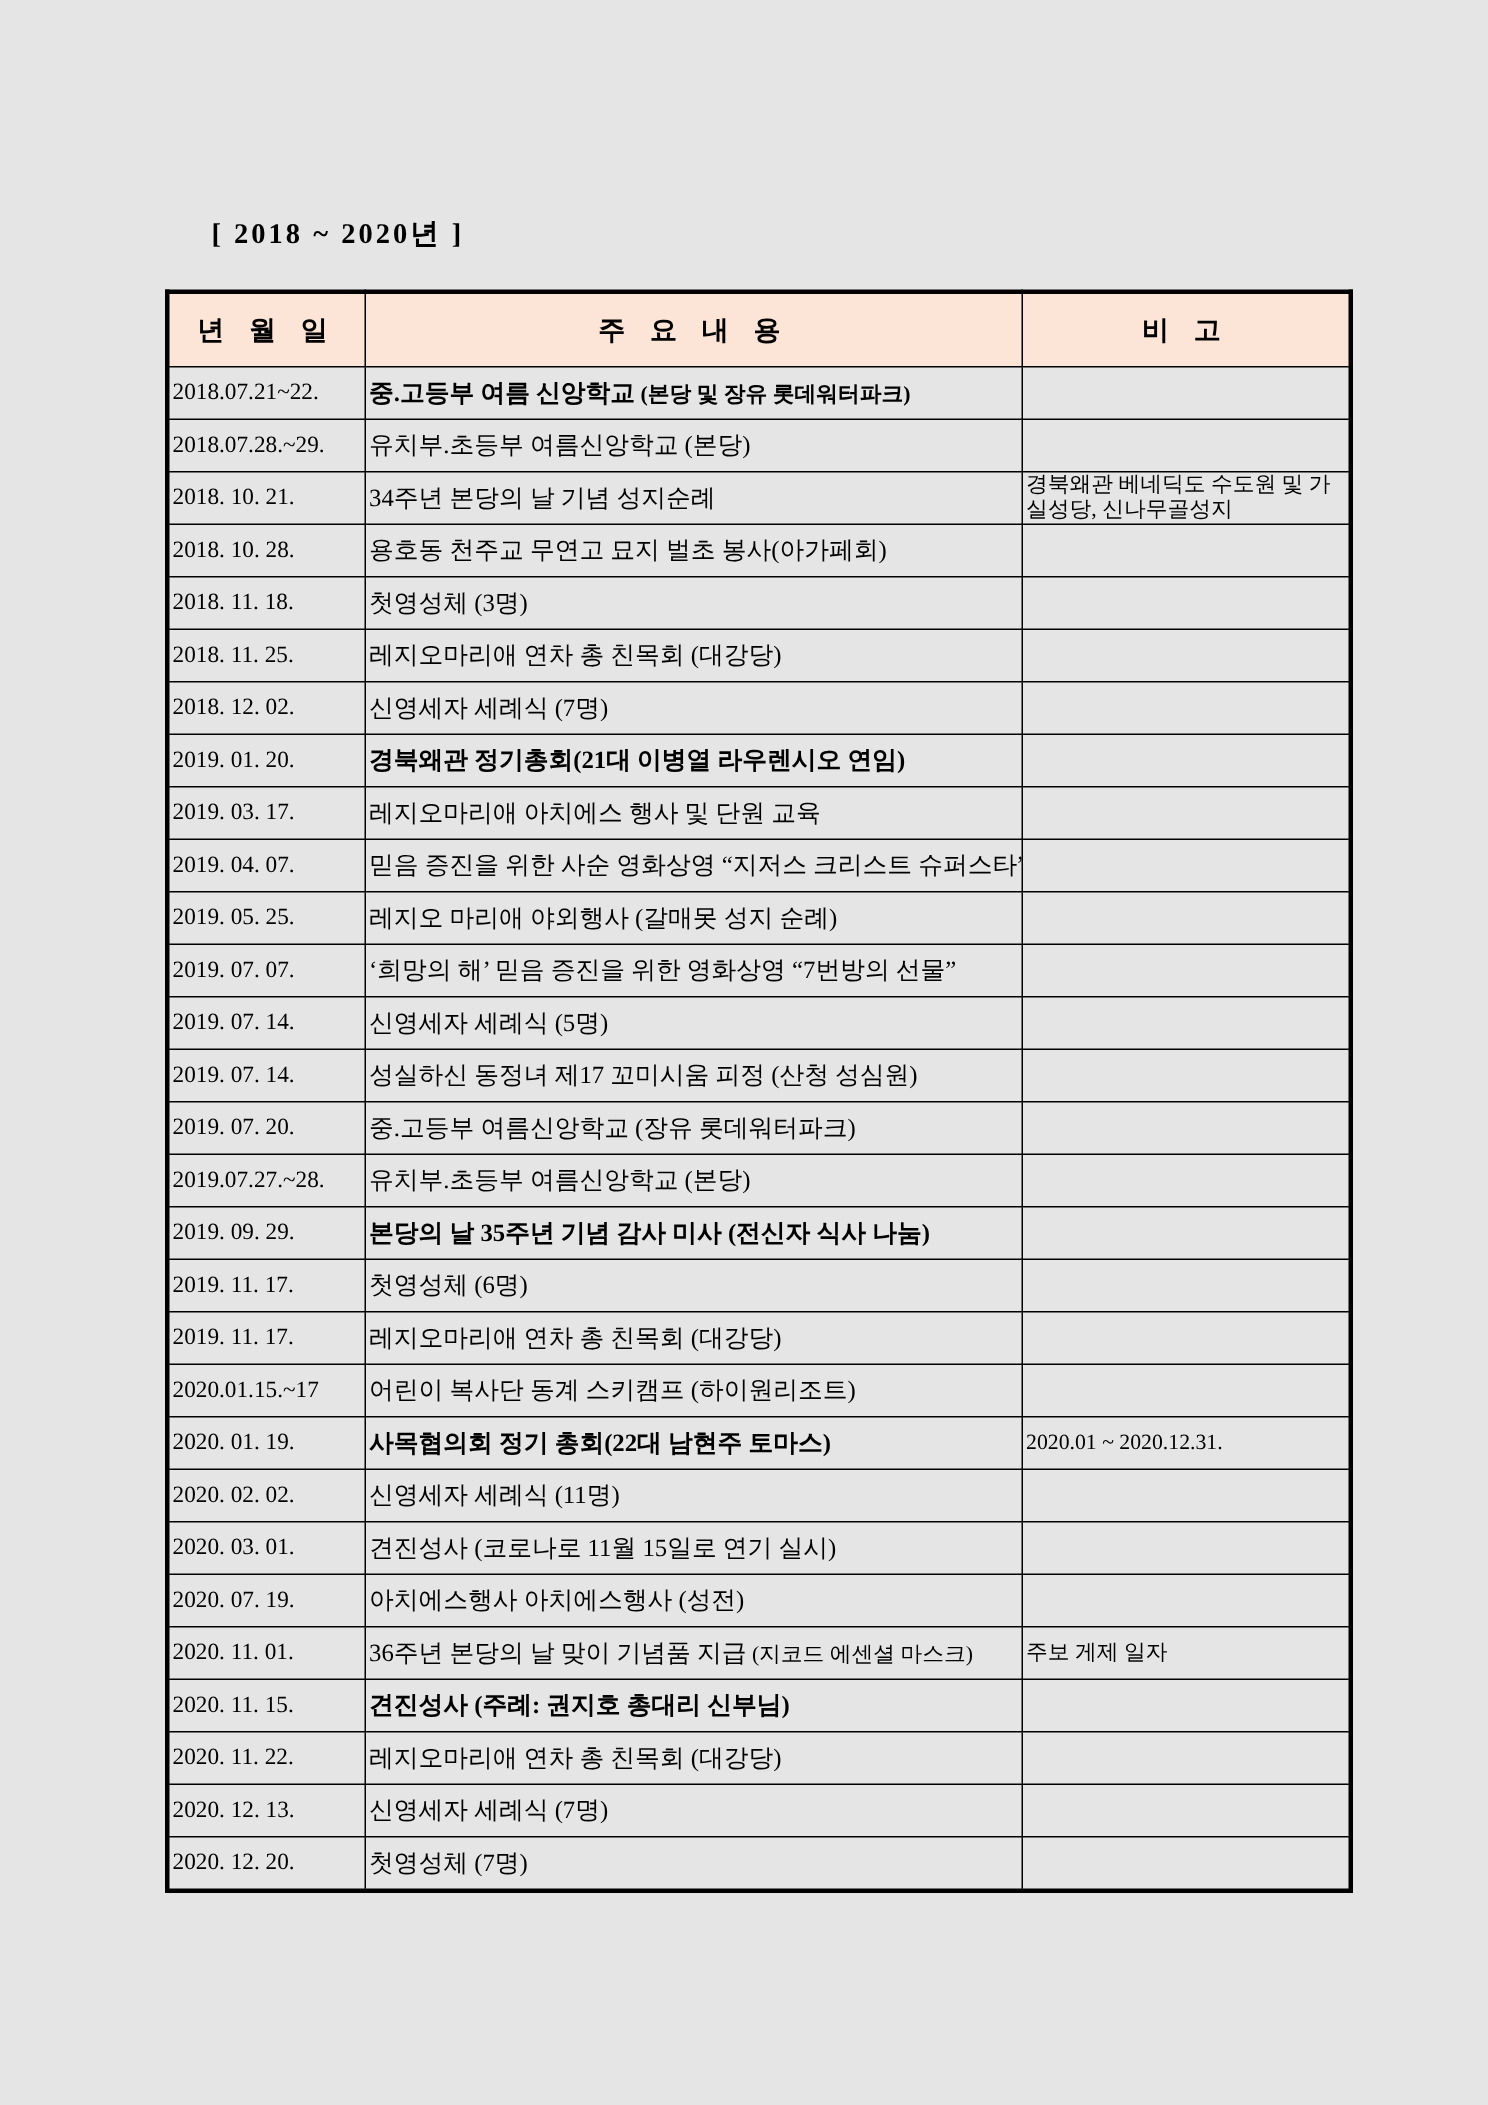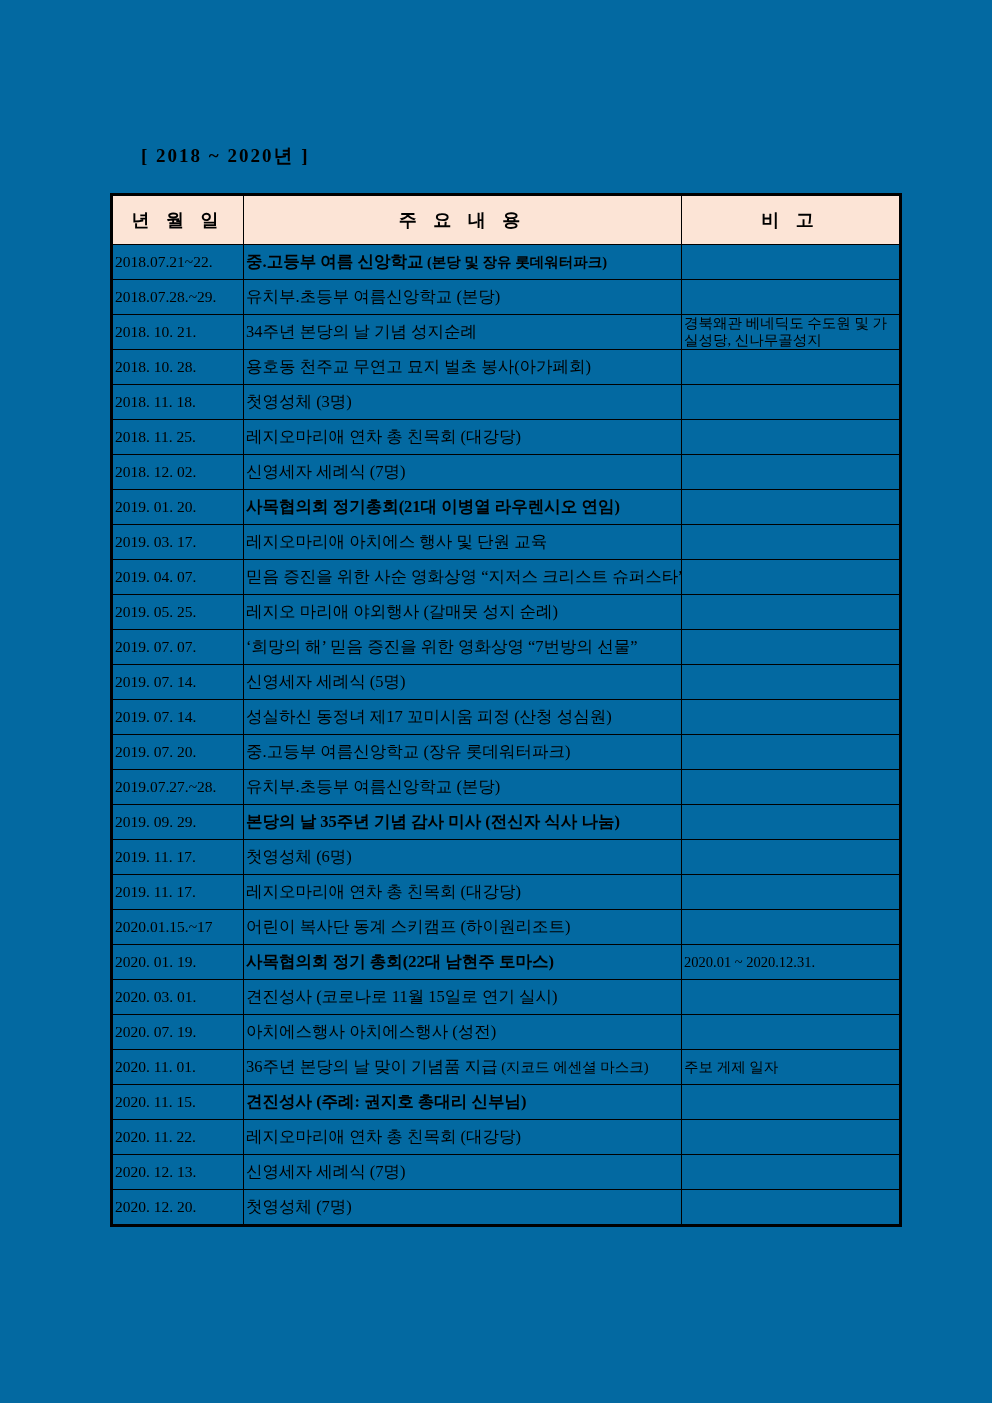--- a/index.html
+++ b/index.html
@@ -8,21 +8,21 @@
     background: #ffffff;
     width: 992px;
     height: 1403px;
     font-family: "Liberation Serif", "DejaVu Serif", serif;
     color: #000000;
   }
   .page {
     position: relative;
     width: 992px;
     height: 1403px;
-    background: #0369a1;
+    background: #e5e5e5;
     overflow: hidden;
     text-decoration: underline;
   }
   .doc-title {
     position: absolute;
     left: 141px;
     top: 143px;
     font-size: 19px;
     font-weight: bold;
     letter-spacing: 2px;
@@ -123,21 +123,21 @@
           <td class="cell-content"><span>레지오마리애 연차 총 친목회 (대강당)</span></td>
           <td class="cell-remark"></td>
         </tr>
         <tr>
           <td class="cell-date">2018. 12. 02.</td>
           <td class="cell-content"><span>신영세자 세례식 (7명)</span></td>
           <td class="cell-remark"></td>
         </tr>
         <tr class="bold-row">
           <td class="cell-date">2019. 01. 20.</td>
-          <td class="cell-content"><span>사목협의회 정기총회(21대 이병열 라우렌시오 연임)</span></td>
+          <td class="cell-content"><span>경북왜관 정기총회(21대 이병열 라우렌시오 연임)</span></td>
           <td class="cell-remark"></td>
         </tr>
         <tr>
           <td class="cell-date">2019. 03. 17.</td>
           <td class="cell-content"><span>레지오마리애 아치에스 행사 및 단원 교육</span></td>
           <td class="cell-remark"></td>
         </tr>
         <tr>
           <td class="cell-date">2019. 04. 07.</td>
           <td class="cell-content"><span>믿음 증진을 위한 사순 영화상영 “지저스 크리스트 슈퍼스타”</span></td>
@@ -192,20 +192,25 @@
           <td class="cell-date">2020.01.15.~17</td>
           <td class="cell-content"><span>어린이 복사단 동계 스키캠프 (하이원리조트)</span></td>
           <td class="cell-remark"></td>
         </tr>
         <tr class="bold-row">
           <td class="cell-date">2020. 01. 19.</td>
           <td class="cell-content"><span>사목협의회 정기 총회(22대 남현주 토마스)</span></td>
           <td class="cell-remark">2020.01 ~ 2020.12.31.</td>
         </tr>
         <tr>
+          <td class="cell-date">2020. 02. 02.</td>
+          <td class="cell-content"><span>신영세자 세례식 (11명)</span></td>
+          <td class="cell-remark"></td>
+        </tr>
+        <tr>
           <td class="cell-date">2020. 03. 01.</td>
           <td class="cell-content"><span>견진성사 (코로나로 11월 15일로 연기 실시)</span></td>
           <td class="cell-remark"></td>
         </tr>
         <tr>
           <td class="cell-date">2020. 07. 19.</td>
           <td class="cell-content"><span>아치에스행사 아치에스행사 (성전)</span></td>
           <td class="cell-remark"></td>
         </tr>
         <tr>

